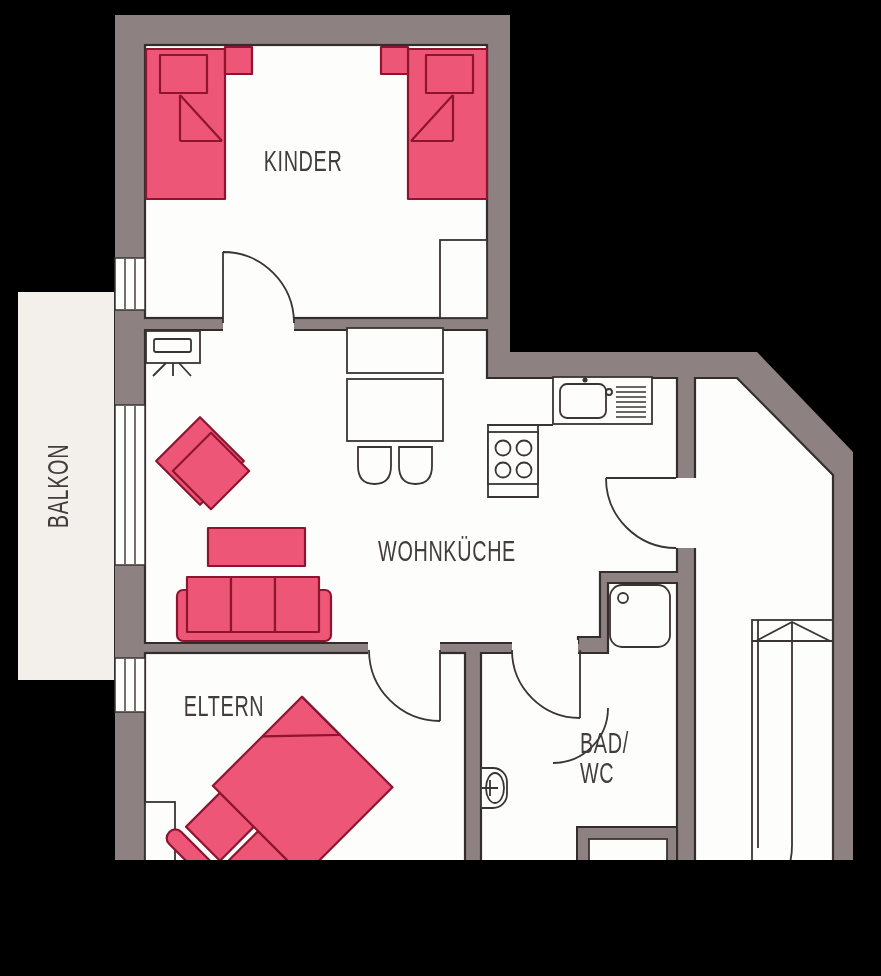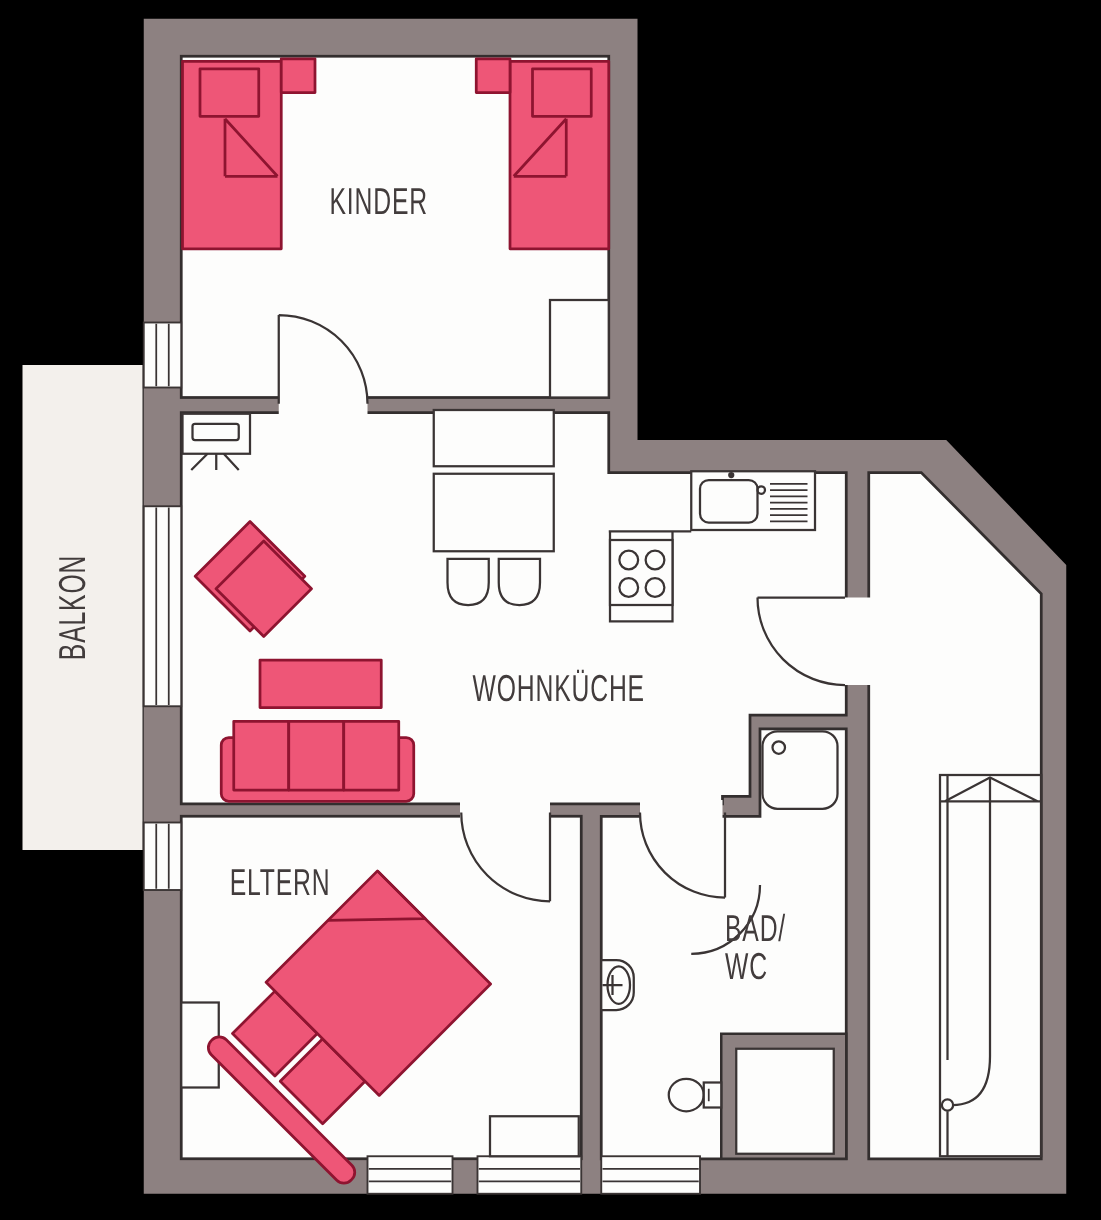--- a/index.html
+++ b/index.html
@@ -1,16 +1,16 @@
 <!DOCTYPE html>
 <html style="--background: #000000; --wall: #8d8181; --floor: #fdfdfc; --balcony: #f3f0ec; --furniture_fill: #ee5677; --furniture_outline: #8e1430; --line: #3a3434; --room_outline: #332e2e; --label_text: #423c3c;"><head>
 <meta charset="utf-8">
 <style>
   html,body{margin:0;padding:0;background:#000;}
-  #stage{position:relative;width:881px;height:976px;background:var(--background,#000);overflow:hidden;}
+  #stage{position:relative;width:881px;height:860px;background:var(--background,#000);overflow:hidden;}
   svg{display:block;}
   .wall{fill:var(--wall,#8d8181);}
   .floor{fill:var(--floor,#fdfdfc);stroke:var(--room_outline,#332e2e);stroke-width:2.2;}
   .gap{fill:var(--floor,#fdfdfc);stroke:none;}
   .balcony{fill:var(--balcony,#f3f0ec);stroke:none;}
   .pink{fill:var(--furniture_fill,#ee5677);stroke:var(--furniture_outline,#8e1430);stroke-width:2.2;stroke-linejoin:round;}
   .pinkline{fill:none;stroke:var(--furniture_outline,#8e1430);stroke-width:2.2;stroke-linejoin:round;}
   .fix{fill:var(--floor,#fdfdfc);stroke:var(--line,#3a3434);stroke-width:1.8;}
   .fixn{fill:none;stroke:var(--line,#3a3434);stroke-width:1.8;}
   .thin{fill:none;stroke:var(--line,#3a3434);stroke-width:1.4;}

